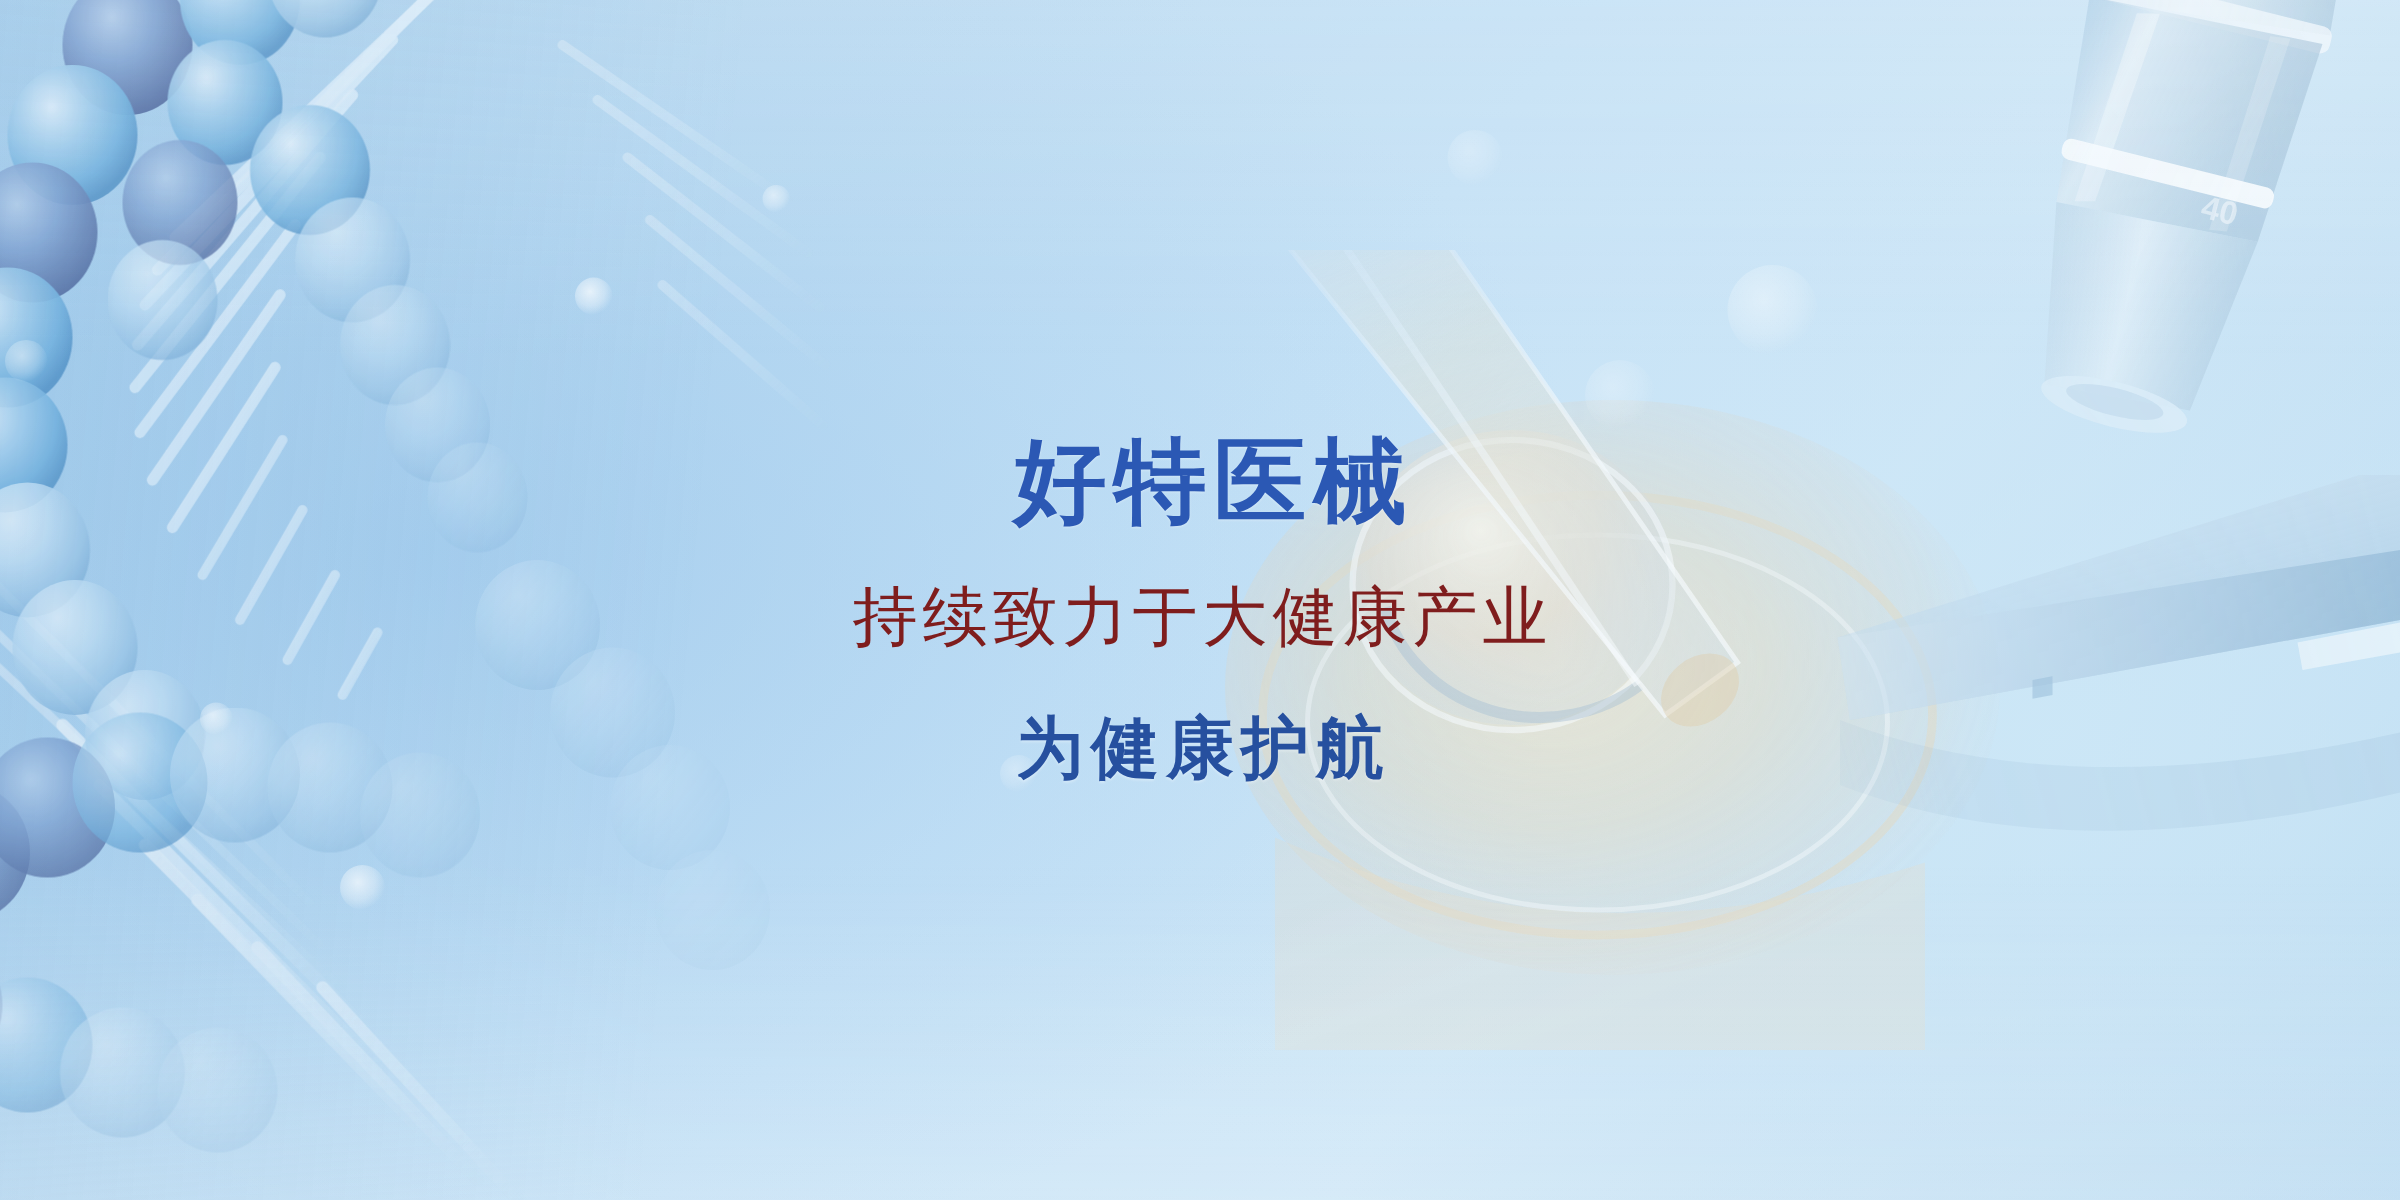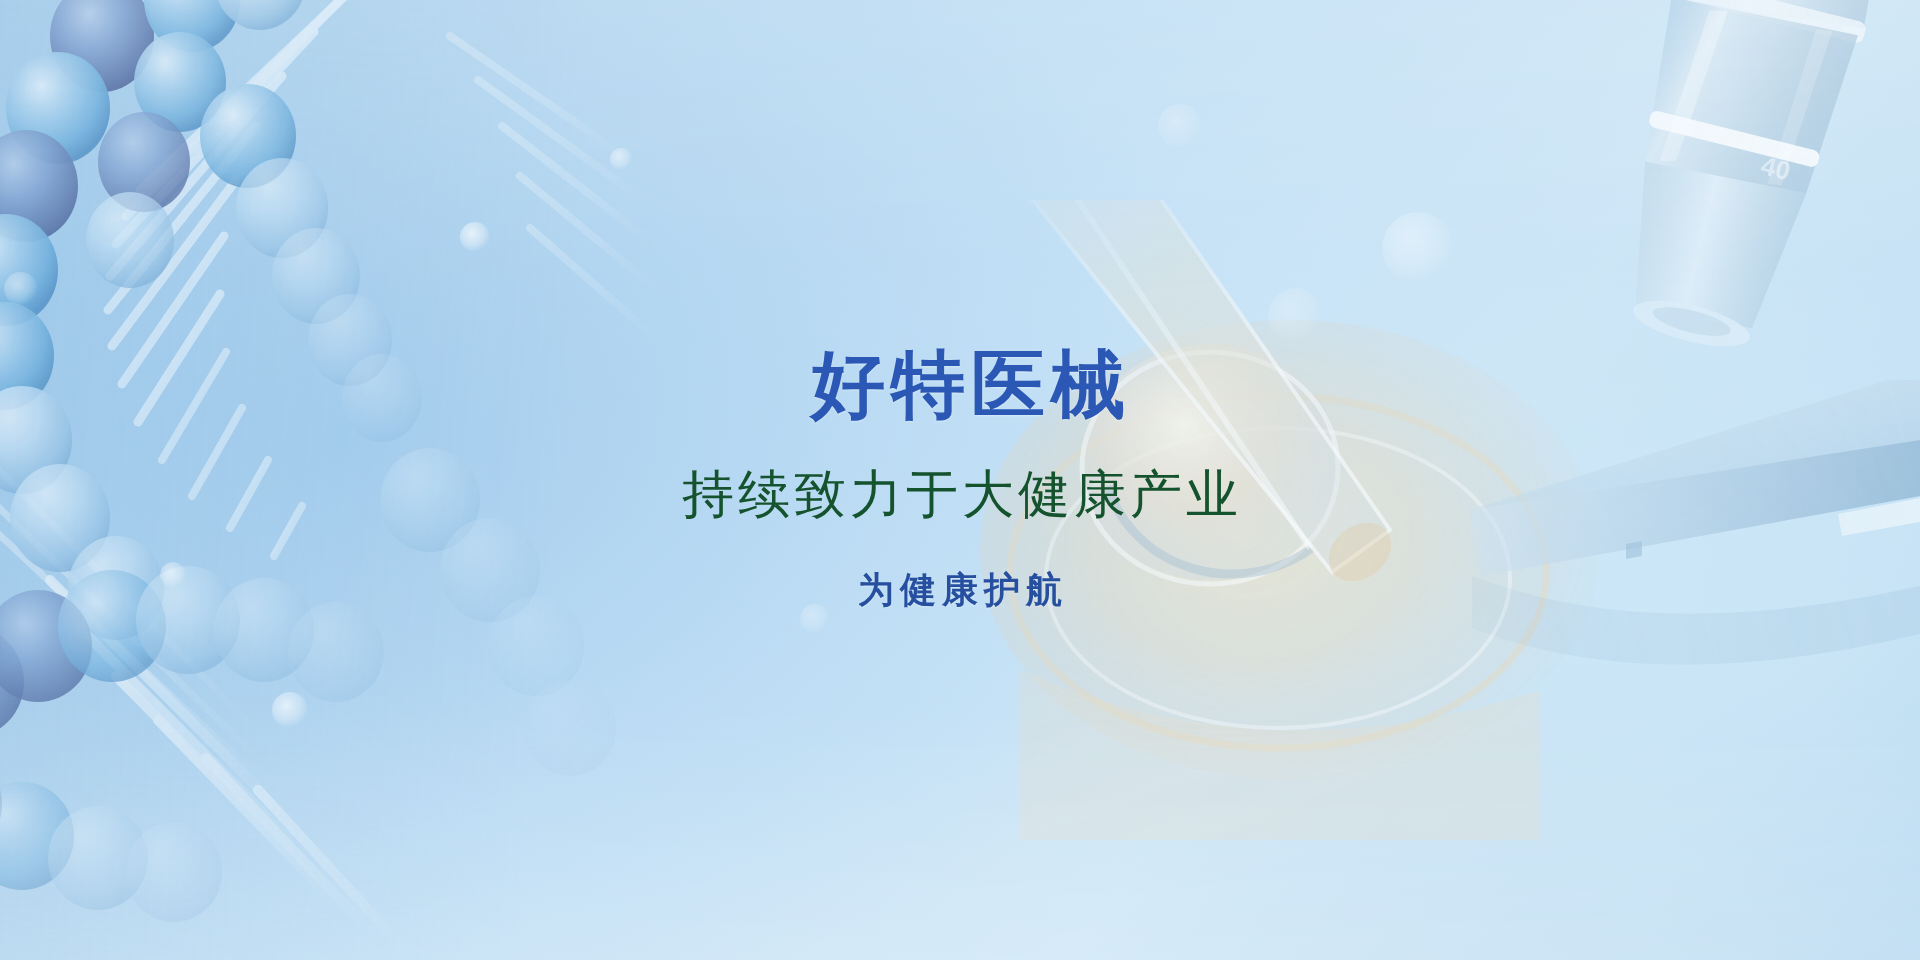--- a/index.html
+++ b/index.html
@@ -101,26 +101,26 @@
     color: #2b58b4;
     margin: 0 0 46px 0;
     padding-left: 22px;
     text-shadow: 0 1px 2px rgba(255,255,255,0.35);
   }
   .subtitle {
     font-size: 52px;
     line-height: 1;
     font-weight: 400;
     letter-spacing: 4px;
-    color: #14532d;
+    color: #7f1d1d;
     margin: 0 0 52px 0;
     padding-left: 4px;
   }
   .tagline {
-    font-size: 36px;
+    font-size: 54px;
     line-height: 1;
     font-weight: 700;
     letter-spacing: 6px;
     color: #26509f;
     margin: 0;
     padding-left: 6px;
     text-shadow: 0 1px 2px rgba(255,255,255,0.30);
   }
 </style>
 </head>

